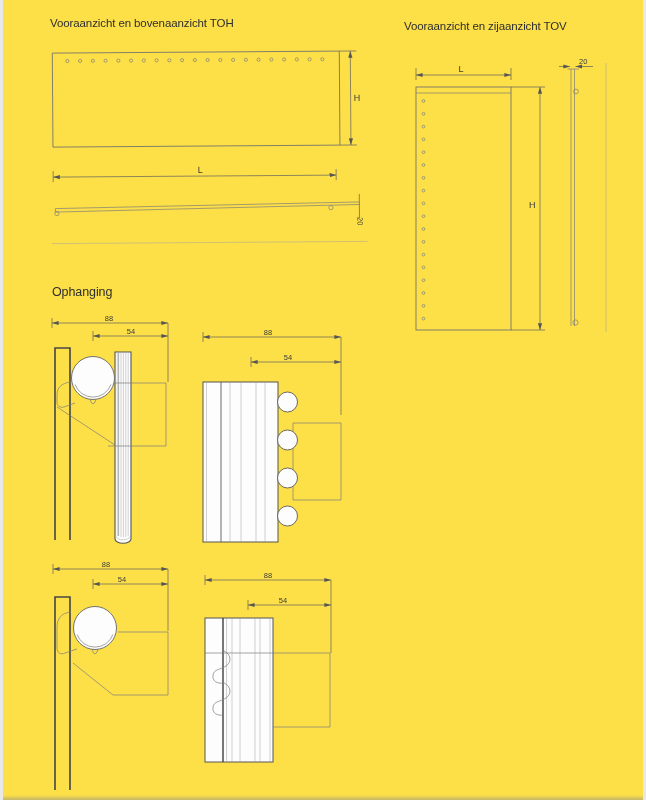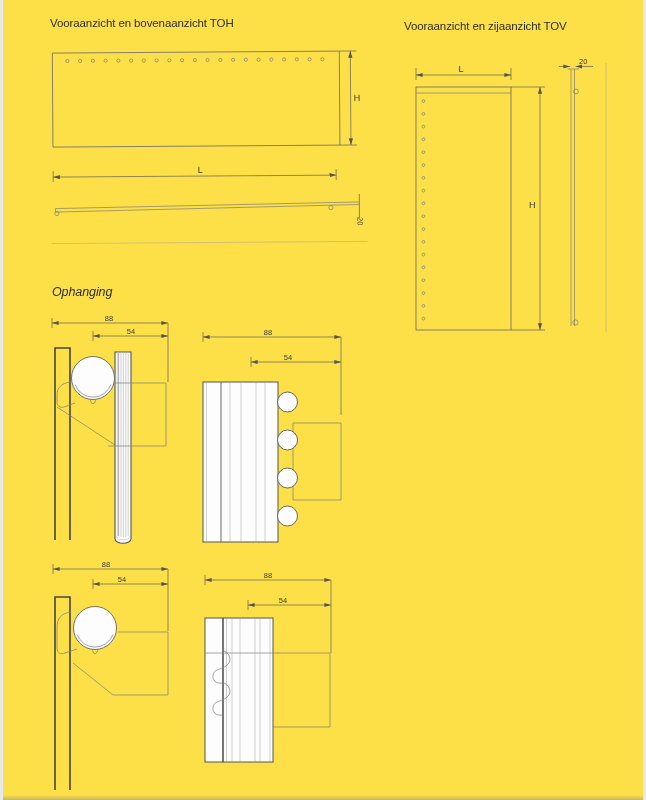--- a/index.html
+++ b/index.html
@@ -38,21 +38,21 @@
         <path d="M0,2 L9.5,5 L0,8 Z" fill="#555"></path>
       </marker>
       <marker id="arrS" viewBox="0 0 10 10" refX="9.5" refY="5" markerWidth="7" markerHeight="7" orient="auto-start-reverse" markerUnits="userSpaceOnUse">
         <path d="M0,2 L9.5,5 L0,8 Z" fill="#555"></path>
       </marker>
     </defs>
   </svg>
 
   <div class="title" style="left:47px;top:16px;">Vooraanzicht en bovenaanzicht TOH</div>
   <div class="title" style="left:401px;top:19px;text-align:center;">Vooraanzicht en zijaanzicht TOV</div>
-  <div class="title oph" style="left:49px;top:285px;font-style:italic;">Ophanging</div>
+  <div class="title oph" style="left:49px;top:285px;">Ophanging</div>
 
   <svg class="tilt" style="left:40px;top:45px;" width="335" height="215" viewBox="0 0 335 215">
 
     <g>
       <rect class="ln" x="10" y="7" width="287" height="94"></rect>
     </g>
 
     <g>
       <circle class="ln2" cx="25" cy="15" r="1.6"></circle>
         <circle class="ln2" cx="37.75" cy="15" r="1.6"></circle>

